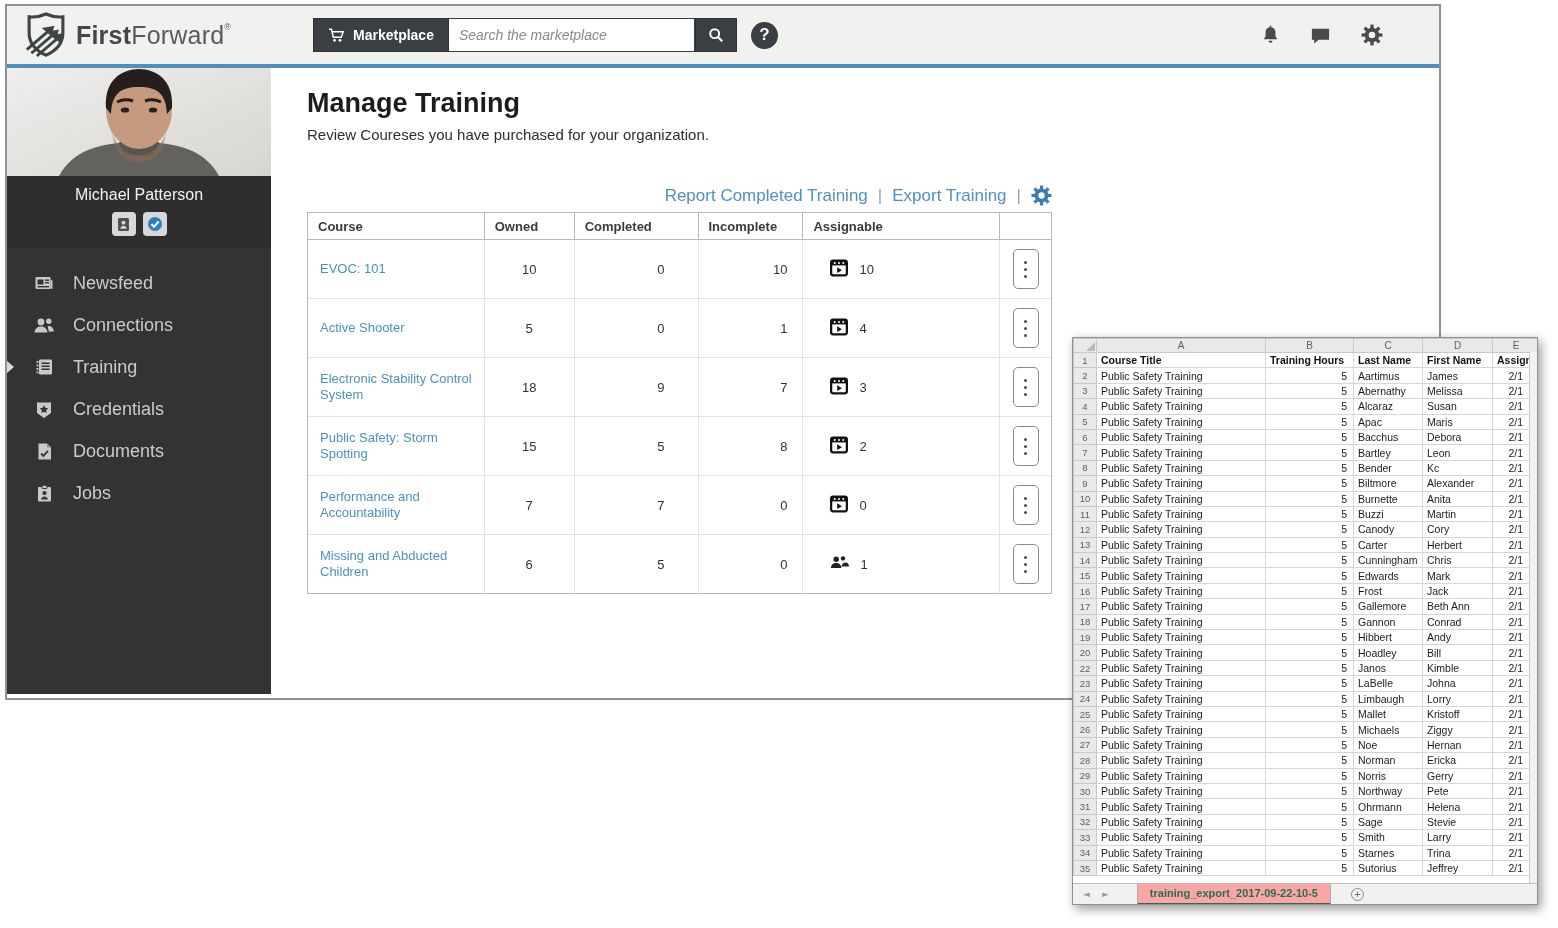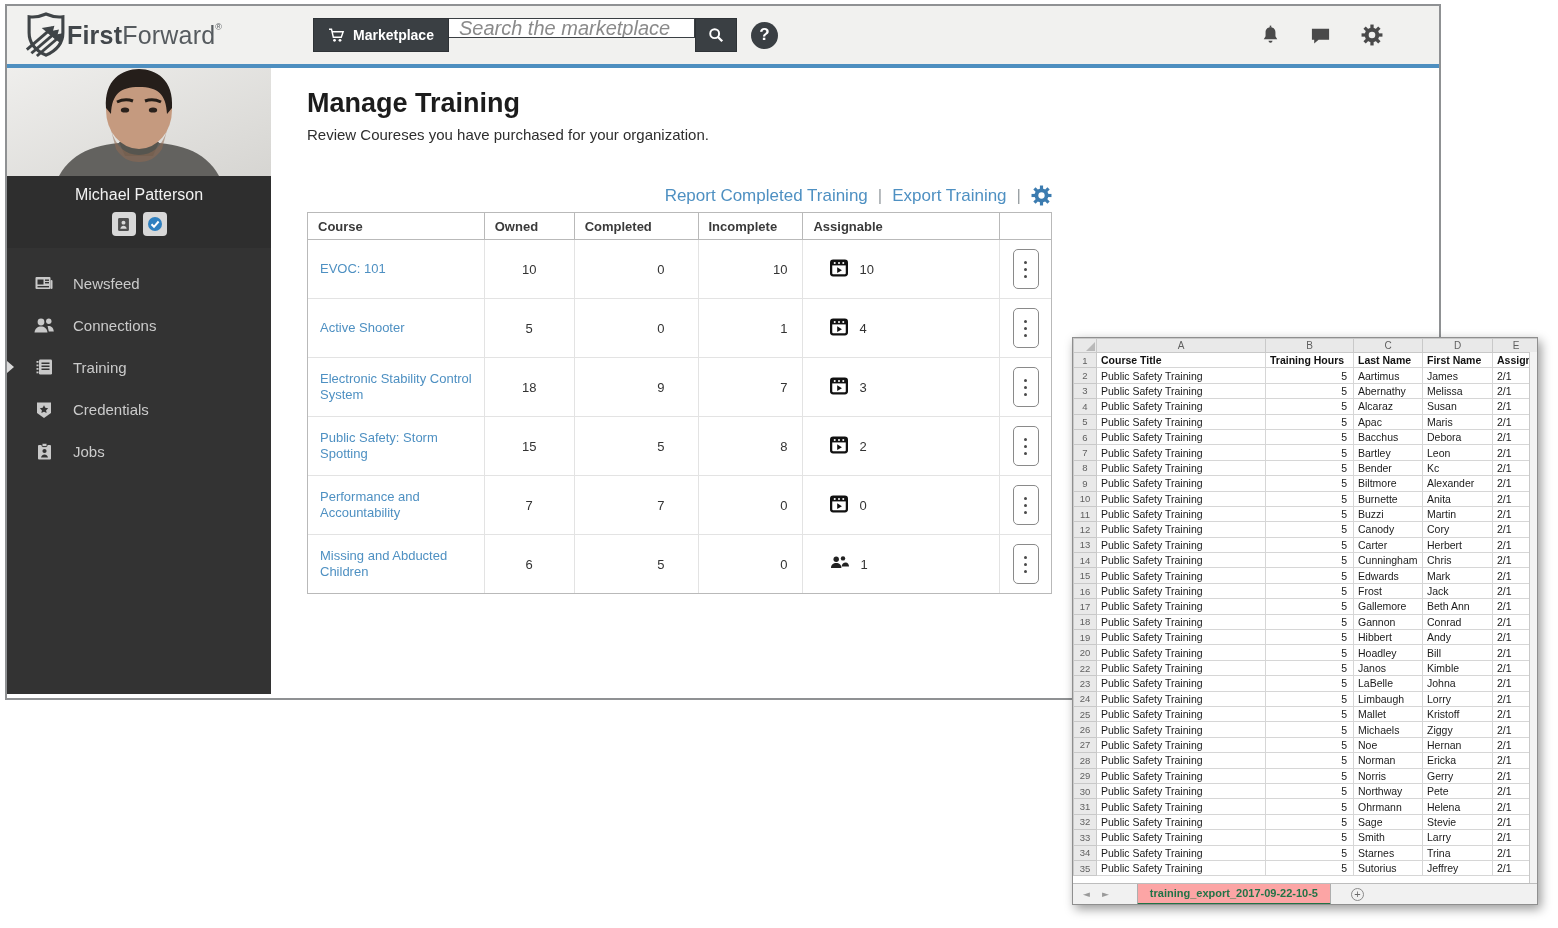--- a/index.html
+++ b/index.html
@@ -6,32 +6,32 @@
   body { font-family: "Liberation Sans", sans-serif; background: #fff; }
   .stage { position: relative; width: 1558px; height: 928px; background: #fff; overflow: hidden; }
 
   
   .app-window { position: absolute; left: 5px; top: 4px; width: 1436px; height: 696px;
     border: 2px solid #8f9193; background: #fff; }
 
   
   .app-header { height: 62px; background: #f1f1ef; border-bottom: 4px solid #4e8fc0;
     display: flex; align-items: center; padding: 0 0 0 18px; }
-  .brand { display: flex; align-items: center; width: 262px; flex: 0 0 auto; }
+  .brand { display: flex; align-items: center; gap: 9px; width: 262px; flex: 0 0 auto; }
   .brand-word { font-size: 25px; color: #42474b; letter-spacing: .2px; white-space: nowrap; }
   .brand-word b { font-weight: 700; }
   .brand-word .lt { font-weight: 400; color: #565b5f; }
   .brand-word sup { font-size: 9px; vertical-align: 14px; color: #565b5f; }
 
   .mk-group { display: flex; align-items: center; margin-left: 26px; }
   .mk-btn { display: flex; align-items: center; gap: 8px; background: #3a3f43; color: #fff;
     height: 34px; padding: 0 14px; font-size: 14px; font-weight: 700; border: 1px solid #2e3236; cursor: pointer; }
   .search-box { display: flex; align-items: stretch; height: 34px; }
-  .search-input { width: 246px; height: 20px; border: 1px solid #3a3f43; border-left: none;
-    padding: 0 10px; font-size: 20px; font-style: italic; color: #444; }
+  .search-input { width: 246px; height: 34px; border: 1px solid #3a3f43; border-left: none;
+    padding: 0 10px; font-size: 14px; font-style: italic; color: #444; }
   .search-input::placeholder { color: #8a8a8a; font-style: italic; }
   .search-btn { width: 42px; height: 34px; background: #3a3f43; border: 1px solid #2e3236; cursor: pointer;
     display: flex; align-items: center; justify-content: center; }
   .help-circle { width: 27px; height: 27px; border-radius: 50%; background: #3a3f43; color: #fff;
     font-size: 17px; font-weight: 700; display: flex; align-items: center; justify-content: center;
     margin-left: 14px; cursor: pointer; }
 
   .hdr-icons { margin-left: auto; margin-right: 56px; display: flex; align-items: center; gap: 30px; }
   .hdr-icon { cursor: pointer; display: flex; }
 
@@ -40,21 +40,21 @@
   .sidebar { width: 264px; flex: 0 0 auto; background: #333333; position: relative; }
   .avatar-wrap { height: 108px; overflow: hidden; cursor: pointer; }
   .name-band { background: #2e2e2e; padding: 10px 0 12px; text-align: center; }
   .profile-name { color: #f2f2f2; font-size: 16px; }
   .badge-row { display: flex; justify-content: center; gap: 7px; margin-top: 8px; }
   .badge { width: 24px; height: 24px; border-radius: 4px; background: #d8d8d8;
     display: flex; align-items: center; justify-content: center; cursor: pointer; }
 
   .side-nav { padding-top: 14px; }
   .nav-item { position: relative; display: flex; align-items: center; gap: 18px;
-    height: 42px; padding-left: 26px; color: #cbcbcb; font-size: 15px; cursor: pointer; }
+    height: 42px; padding-left: 26px; color: #cbcbcb; font-size: 18px; cursor: pointer; }
   .nav-item.active::before { content: ""; position: absolute; left: 0; top: 50%; transform: translateY(-50%);
     border-top: 6px solid transparent; border-bottom: 6px solid transparent; border-left: 7px solid #dadada; }
   .nav-icon { width: 22px; display: flex; justify-content: center; }
 
   
   .main { flex: 1; padding: 20px 0 0 36px; background: #fff; }
   .page-title { font-size: 27px; font-weight: 700; color: #1c1c1c; }
   .page-sub { font-size: 15px; color: #2e2e2e; margin-top: 7px; }
 
   .actions-row { width: 745px; margin-top: 42px; display: flex; justify-content: flex-end;
@@ -93,21 +93,21 @@
   tr.collabels th { height: 14px; background: #e9e9e9; border: 1px solid #c9c9c9;
     color: #5f5f5f; font-weight: 400; font-size: 10px; text-align: center; cursor: pointer; }
   th.corner { position: relative; }
   th.corner::after { content: ""; position: absolute; right: 1px; bottom: 1px;
     border-left: 9px solid transparent; border-bottom: 9px solid #b9b9b9; }
   td.gutter { height: 15.4px; background: #e9e9e9; border: 1px solid #c9c9c9; color: #5f5f5f;
     text-align: center; font-size: 9.5px; cursor: pointer; }
   td.cell { border: 1px solid #d6d6d6; padding: 0 4px; height: 15.4px; cursor: cell; }
   tr.sheet-hdr td.cell { font-weight: 700; color: #111; }
   td.num { text-align: right; padding-right: 6px; }
-  td.datecol { padding-right: 16px; }
+  td.datecol { text-align: right; padding-right: 16px; }
   .vscroll { position: absolute; right: 0; top: 14px; bottom: 21px; width: 8px;
     background: #f3f3f3; border-left: 1px solid #c9c9c9; cursor: pointer; }
 
   .tabbar { position: absolute; left: 0; right: 0; bottom: 0; height: 21px; background: #f1f1f1;
     border-top: 1px solid #bdbdbd; display: flex; align-items: center; font-size: 10px; }
   .tab-arrows { display: flex; gap: 12px; margin-left: 10px; color: #9a9a9a; font-size: 9px;
     font-family: "DejaVu Sans", sans-serif; }
   .tab-arrows span { cursor: pointer; }
   .sheet-tab { margin-left: 28px; height: 21px; background: #fca5a5; border-left: 1px solid #aeaeae;
     border-right: 1px solid #aeaeae; border-bottom: 2px solid #217346; padding: 0 12px;
@@ -281,20 +281,30 @@
                 <svg width="18" height="19" viewBox="0 0 18 19">
                   <path d="M2 2.5 h14 v10.5 l-7 5 -7-5z" fill="#c9c9c9"></path>
                   <path d="M9 5.2 l1.3 2.6 2.9.4 -2.1 2 .5 2.9 -2.6-1.4 -2.6 1.4 .5-2.9 -2.1-2 2.9-.4z" fill="#333"></path>
                 </svg>
               </span>
               <span class="nav-label">Credentials</span>
             </div>
             <div class="nav-item">
               <span class="nav-icon">
                 <svg width="17" height="19" viewBox="0 0 17 19">
+                  <path d="M2.5 1.5 h8.5 l4 4 v12 H2.5z" fill="#c9c9c9"></path>
+                  <path d="M11 1.5 l4 4 h-4z" fill="#8f8f8f"></path>
+                  <path d="M5 11.5 l2.4 2.4 4.6-5" stroke="#333" stroke-width="1.8" fill="none"></path>
+                </svg>
+              </span>
+              <span class="nav-label">Documents</span>
+            </div>
+            <div class="nav-item">
+              <span class="nav-icon">
+                <svg width="17" height="19" viewBox="0 0 17 19">
                   <rect x="2" y="3" width="13" height="14.5" rx="1" fill="#c9c9c9"></rect>
                   <rect x="6" y="1.2" width="5" height="3.4" rx="0.8" fill="#c9c9c9" stroke="#333" stroke-width="1"></rect>
                   <circle cx="8.5" cy="9" r="2.1" fill="#333"></circle>
                   <path d="M5 15.5 c.4-2.2 1.9-3.1 3.5-3.1 s3.1.9 3.5 3.1z" fill="#333"></path>
                 </svg>
               </span>
               <span class="nav-label">Jobs</span>
             </div>
           </nav>
       </aside>

